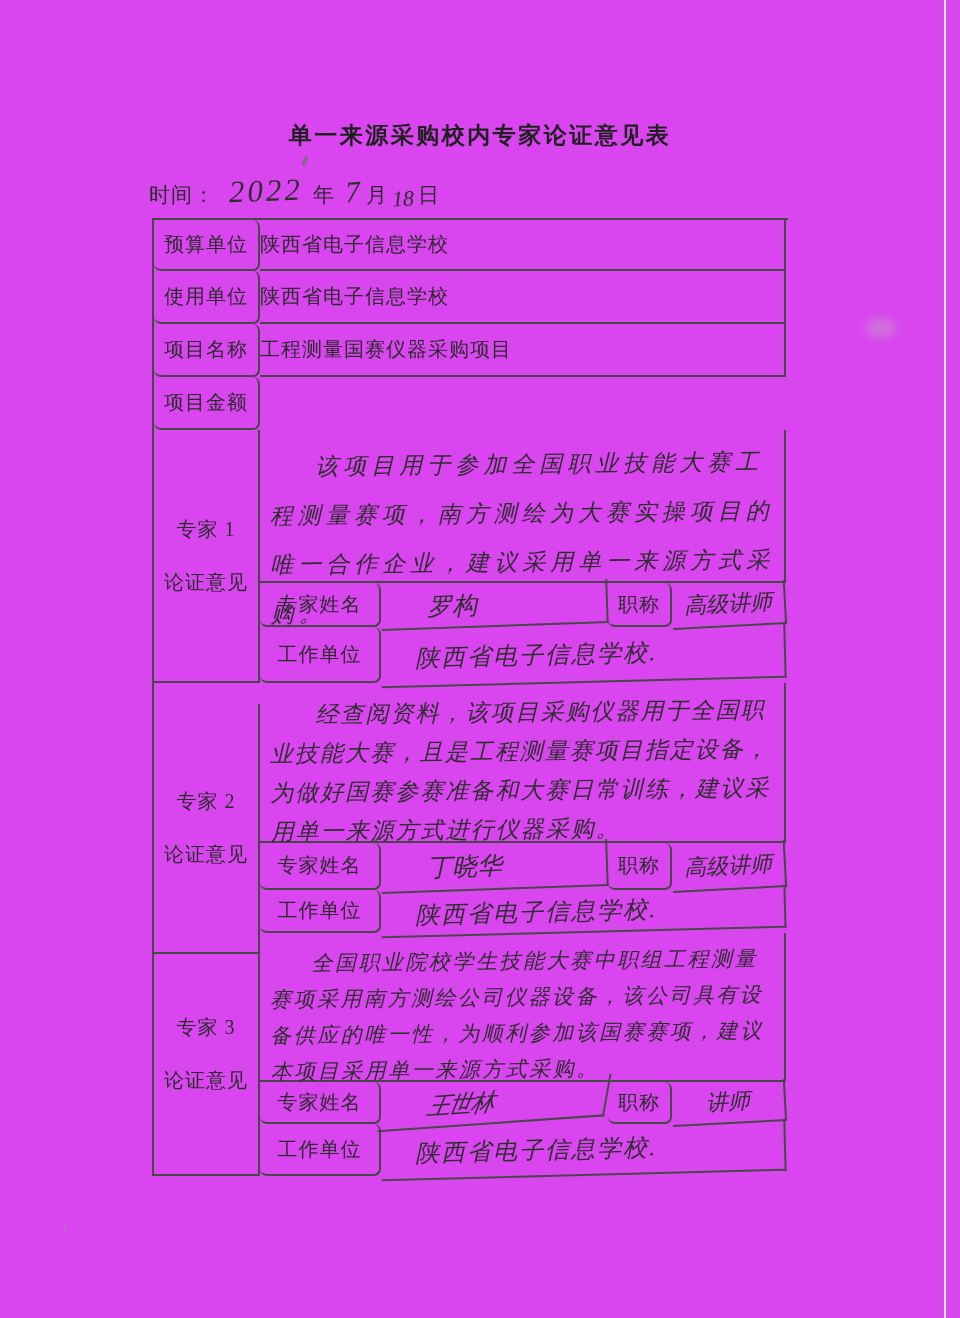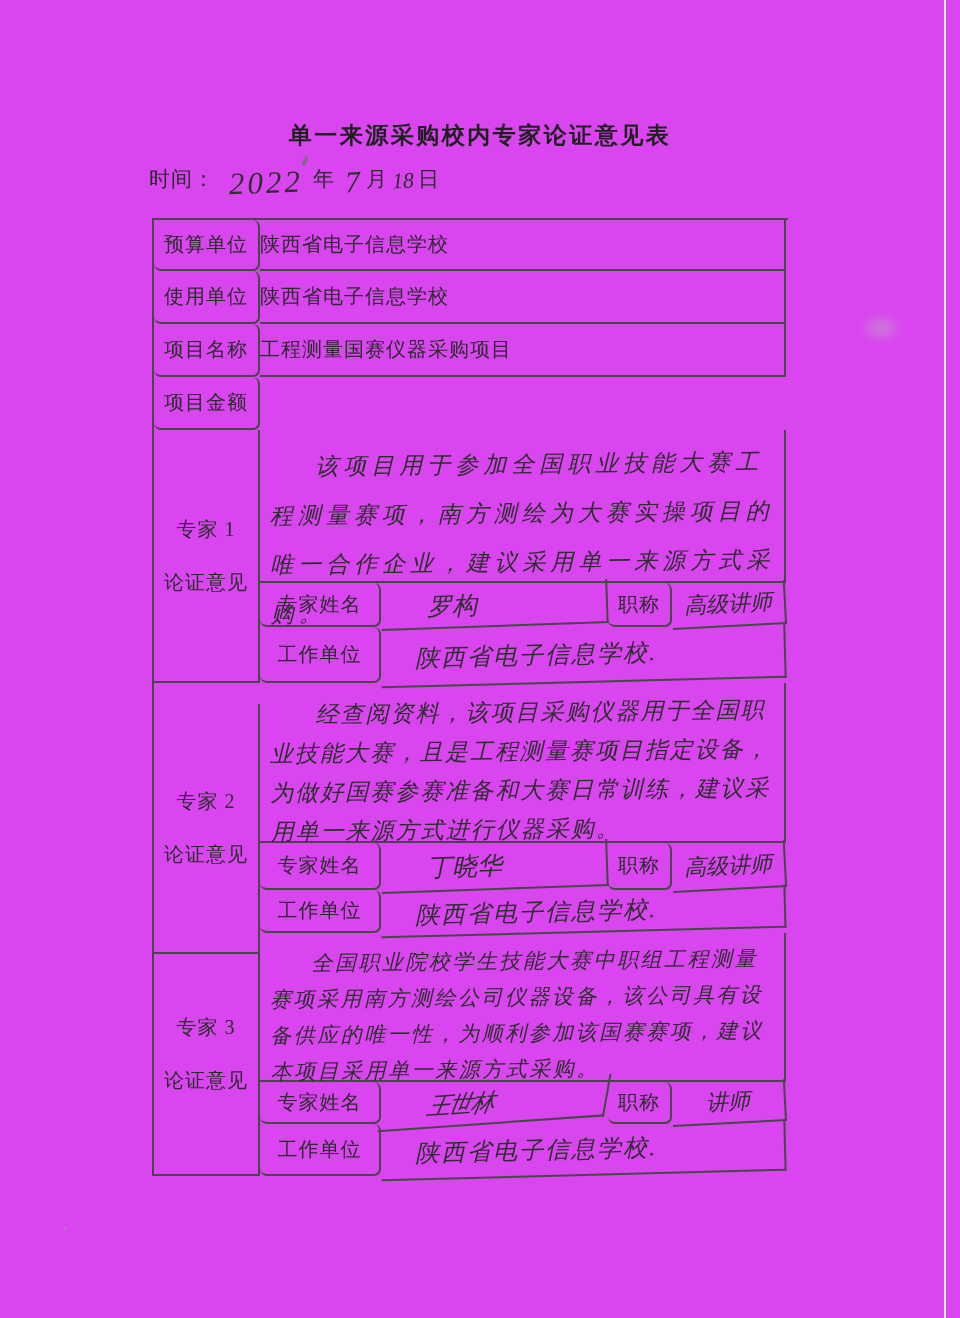--- a/index.html
+++ b/index.html
@@ -34,21 +34,21 @@
   }
   
   .title{
     position:absolute;left:0;top:120px;width:960px;
     margin:0;text-align:center;
     font-family:"Liberation Sans", sans-serif;
     font-size:23px;font-weight:bold;letter-spacing:2.5px;color:#1f1f1f;
   }
   .time-line{
     position:absolute;left:149px;top:165px;height:44px;
-    display:flex;align-items:flex-start;
+    display:flex;align-items:flex-end;
   }
   .printed{
     font-family:"Liberation Serif", serif;
     font-size:21px;color:#2b2b2b;letter-spacing:1px;
   }
   .hw{
     font-family:"Liberation Serif", serif;
     color:#2e2e2e;
     font-style:italic;
   }

